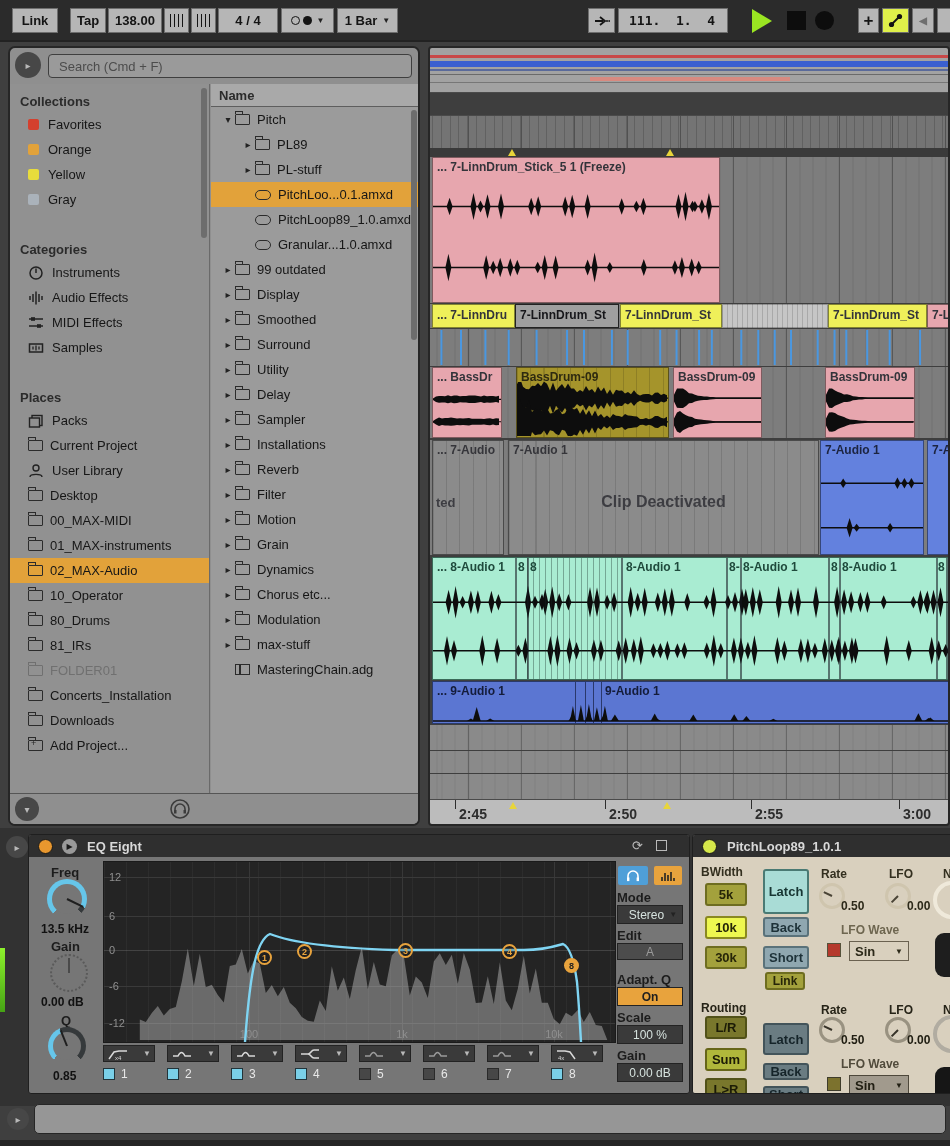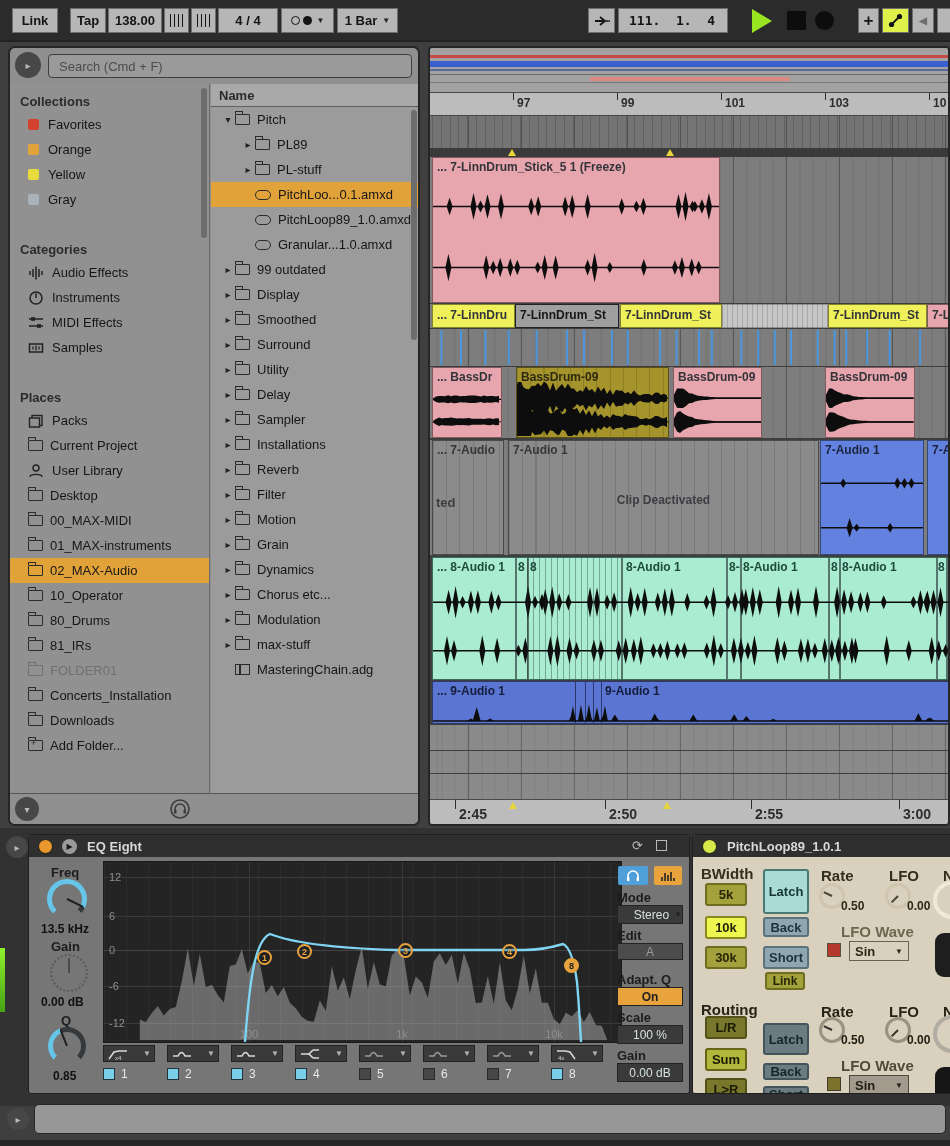--- a/index.html
+++ b/index.html
@@ -107,21 +107,21 @@
   .dknob::after{content:'';position:absolute;left:50%;top:50%;width:2px;height:44%;margin-left:-1px;background:#4a4a4a;
      transform-origin:50% 0;transform:rotate(180deg);}
   .graph{position:absolute;background:#242424;border:1px solid #1a1a1a;
      background-image:
        linear-gradient(rgba(255,255,255,.14),rgba(255,255,255,.14)),
        linear-gradient(#3a3a3a,#3a3a3a),linear-gradient(#3a3a3a,#3a3a3a),linear-gradient(#3a3a3a,#3a3a3a),linear-gradient(#3a3a3a,#3a3a3a),
        linear-gradient(#383838,#383838),linear-gradient(#383838,#383838),linear-gradient(#383838,#383838),
        repeating-linear-gradient(90deg,rgba(255,255,255,.04) 0 1px,transparent 1px 22px);
      background-repeat:no-repeat;
      background-size:100% 1px,100% 1px,100% 1px,100% 1px,100% 1px,1px 100%,1px 100%,1px 100%,100% 100%;
-     background-position:0 88px,0 15px,0 54px,0 124px,0 161px,145px 0,298px 0,450px 0,0 0;padding-left:6px;}
+     background-position:0 88px,0 15px,0 54px,0 124px,0 161px,145px 0,298px 0,450px 0,0 0;}
   .dbtick{position:absolute;left:5px;font-size:11px;color:#8f8f8f;transform:translateY(-50%);}
   .ftick{position:absolute;bottom:2px;font-size:11px;color:#8f8f8f;transform:translateX(-50%);}
   .handle{position:absolute;width:15px;height:15px;border-radius:50%;border:2px solid #e8a33d;color:#e8a33d;
      font-size:9px;font-weight:700;display:flex;align-items:center;justify-content:center;background:rgba(20,20,20,.25);box-sizing:border-box;z-index:4;}
   .handle.fill{background:#e8a33d;color:#1f1f1f;}
   .bandcell{position:absolute;width:60px;height:44px;}
   .banddrop{width:52px;height:17px;background:#3a3a3a;border:1px solid #232323;display:flex;align-items:center;justify-content:space-between;
      padding:0 3px;box-sizing:border-box;}
   .banddrop .caret{color:#b9b9b9;margin-left:2px;}
   .bandtog{display:flex;align-items:center;margin-top:5px;gap:6px;}
@@ -133,21 +133,21 @@
   .iconbtn{position:absolute;border-radius:2px;display:flex;align-items:center;justify-content:center;}
 
   
   .plbody{position:absolute;left:0;top:22px;right:0;bottom:0;background:#d9d0be;}
   .plbtn{position:absolute;border-radius:3px;display:flex;align-items:center;justify-content:center;
      font-size:13px;font-weight:700;box-sizing:border-box;}
   .olv{background:#a3a13c;border:2px solid #6e6d20;color:#262508;}
   .olv.on{background:#eef750;border-color:#8a8820;}
   .cy{background:#a9dcd6;border:2px solid #4a7a74;color:#173633;}
   .bl{background:#8fa7b0;border:2px solid #5a727a;color:#1d3138;}
-  .pllabel{position:absolute;font-size:15px;font-weight:700;color:#332f1f;white-space:nowrap;}
+  .pllabel{position:absolute;font-size:12px;font-weight:700;color:#332f1f;white-space:nowrap;}
   .plvalue{position:absolute;font-size:12px;font-weight:700;color:#2c2919;}
   .pknob{position:absolute;border:3px solid #cfc5ae;border-radius:50%;box-sizing:border-box;}
   .pknob::after{content:'';position:absolute;left:50%;top:50%;width:2px;height:9px;margin-left:-1px;background:#4a4436;
      transform-origin:50% 0;transform:rotate(var(--a,115deg));}
   .plswatch{position:absolute;width:14px;height:14px;border:1px solid #55513a;box-sizing:border-box;}
   .pldrop{position:absolute;background:#d9d0be;border:1.5px solid #6a6150;color:#2c2919;font-size:13px;font-weight:700;
      display:flex;align-items:center;justify-content:space-between;padding:0 5px;box-sizing:border-box;}
   .blackknob{position:absolute;background:#1e1e1e;border-radius:9px;}
   .ringknob{position:absolute;border:4px solid #efe9da;border-radius:50%;box-sizing:border-box;}
   .dimwrap{position:absolute;left:0;right:0;top:140px;bottom:0;filter:brightness(.74);}
@@ -236,39 +236,39 @@
           <span>Yellow</span>
         </div>
       <div class="srow">
           <span class="sw sw-gry"></span>
           <span>Gray</span>
         </div>
       <div class="gap26"></div>
       <div class="shead">Categories</div>
       <div class="srow">
         <svg class="cico" viewBox="0 0 16 16">
+            <circle cx="8" cy="8" r="6" fill="none" stroke="#222" stroke-width="1.5"></circle>
+            <line x1="8" y1="8" x2="8" y2="3.5" stroke="#222" stroke-width="1.5"></line>
+          </svg>
+        <span>Instruments</span>
+        </div>
+      <div class="srow">
+        <svg class="cico" viewBox="0 0 16 16">
             <g stroke="#222" stroke-width="1.5">
               <line x1="2" y1="6" x2="2" y2="10"></line>
               <line x1="5" y1="4" x2="5" y2="12"></line>
               <line x1="8" y1="1.5" x2="8" y2="14.5"></line>
               <line x1="11" y1="4" x2="11" y2="12"></line>
               <line x1="14" y1="6" x2="14" y2="10"></line>
             </g>
           </svg>
         <span>Audio Effects</span>
         </div>
       <div class="srow">
         <svg class="cico" viewBox="0 0 16 16">
-            <circle cx="8" cy="8" r="6" fill="none" stroke="#222" stroke-width="1.5"></circle>
-            <line x1="8" y1="8" x2="8" y2="3.5" stroke="#222" stroke-width="1.5"></line>
-          </svg>
-        <span>Instruments</span>
-        </div>
-      <div class="srow">
-        <svg class="cico" viewBox="0 0 16 16">
             <g stroke="#222" stroke-width="1.5">
               <line x1="1" y1="4" x2="15" y2="4"></line>
               <line x1="1" y1="11" x2="15" y2="11"></line>
             </g>
             <rect x="3" y="2.2" width="4" height="3.6" fill="#222"></rect>
             <rect x="9" y="9.2" width="4" height="3.6" fill="#222"></rect>
           </svg>
         <span>MIDI Effects</span>
         </div>
       <div class="srow">
@@ -337,21 +337,21 @@
       <div class="srow">
           <span class="fold"></span>
           <span>Concerts_Installation</span>
         </div>
       <div class="srow">
           <span class="fold"></span>
           <span>Downloads</span>
         </div>
       <div class="srow">
           <span class="fold plus"></span>
-          <span>Add Folder...</span>
+          <span>Add Project...</span>
         </div>
       <div class="vthumb" style="right:2px;top:4px;height:150px;"></div>
     </div>
 
     <div class="filelist">
       <div class="fhead">Name</div>
       <div class="frow d0">
           <span class="fcaret">▾</span>
           <span class="fold"></span>
           <span>Pitch</span>
@@ -483,32 +483,20 @@
   </div>
 
   <div class="abs arr">
     <div class="overview">
       <div class="abs" style="left:0;top:7px;width:100%;height:3px;background:#c84848;"></div>
       <div class="abs" style="left:0;top:13px;width:100%;height:6px;background:#3a5fd0;"></div>
       <div class="abs" style="left:0;top:21px;width:100%;height:2px;background:#5a6a9a;"></div>
       <div class="abs" style="left:0;top:26px;width:100%;height:1px;background:#6a6a6a;"></div>
       <div class="abs" style="left:160px;top:29px;width:200px;height:4px;background:#d88a80;"></div>
       <div class="abs" style="left:0;top:34px;width:100%;height:1px;background:#777;"></div>
-    </div>
-    <div class="ruler">
-      <div class="rtick" style="left:83px;"></div>
-        <div class="rlabel" style="left:87px;">97</div>
-      <div class="rtick" style="left:187px;"></div>
-        <div class="rlabel" style="left:191px;">99</div>
-      <div class="rtick" style="left:291px;"></div>
-        <div class="rlabel" style="left:295px;">101</div>
-      <div class="rtick" style="left:395px;"></div>
-        <div class="rlabel" style="left:399px;">103</div>
-      <div class="rtick" style="left:499px;"></div>
-        <div class="rlabel" style="left:503px;">10</div>
     </div>
     <div class="scrub"></div>
     <div class="locators">
       <div class="loctri" style="left:78px;"></div>
       <div class="loctri" style="left:236px;"></div>
     </div>
 
     <div class="tracks">
 
       <div class="trow trackgrid" style="top:0;height:146px;">
@@ -655,21 +643,21 @@
         </div>
       </div>
 
       <div class="trow trackgrid" style="top:283px;height:115px;">
         <div class="clip cgrayoff" style="left:2px;width:72px;border-color:#4a4a4a;">
           <div class="clip-label" style="color:#35353a;">... 7-Audio</div>
           <div class="abs" style="left:3px;top:54px;font-size:13px;font-weight:700;color:#3d3d42;">ted</div>
         </div>
         <div class="clip cgrayoff" style="left:78px;width:311px;border-color:#4a4a4a;">
           <div class="clip-label" style="color:#35353a;">7-Audio 1</div>
-          <div class="abs" style="left:0;right:0;top:52px;text-align:center;font-size:12px;font-weight:700;color:#3d3d42;">Clip Deactivated</div>
+          <div class="abs" style="left:0;right:0;top:52px;text-align:center;font-size:16px;font-weight:700;color:#3d3d42;">Clip Deactivated</div>
         </div>
         <div class="clip cblue" style="left:390px;width:104px;">
           <div class="clip-label" style="color:#1c2440;">7-Audio 1</div>
           <div class="abs" style="left:0;top:20px;right:0;bottom:4px;">
               <svg width="102" height="89" style="position: absolute; left: 0px; top: 0px; pointer-events: none;">
                 <line x1="0" y1="22.25" x2="102" y2="22.25" stroke="#0d0d0d" stroke-width="1.5"></line>
                 <polygon points="22.2,17.6 25.2,22.3 22.2,26.9 19.2,22.3" fill="#0d0d0d"></polygon>
                 <polygon points="76.4,16.6 79.4,22.3 76.4,27.9 73.4,22.3" fill="#0d0d0d"></polygon>
                 <polygon points="83.4,17.1 86.4,22.3 83.4,27.4 80.4,22.3" fill="#0d0d0d"></polygon>
                 <polygon points="90.4,17.0 93.4,22.3 90.4,27.5 87.4,22.3" fill="#0d0d0d"></polygon>
@@ -1035,21 +1023,21 @@
             <g stroke="#222" stroke-width="1.6">
               <line x1="2" y1="11" x2="2" y2="7"></line>
               <line x1="5" y1="11" x2="5" y2="3"></line>
               <line x1="8" y1="11" x2="8" y2="5"></line>
               <line x1="11" y1="11" x2="11" y2="2"></line>
               <line x1="14" y1="11" x2="14" y2="8"></line>
             </g>
           </svg>
       </div>
       <div class="dlabel" style="left:588px;top:55px;">Mode</div>
-      <div class="rbox" style="left:588px;top:70px;width:66px;height:19px;padding-left:6px;justify-content:flex-end;">
+      <div class="rbox" style="left:588px;top:70px;width:66px;height:19px;padding-left:6px;justify-content:center;">
         <span>Stereo</span>
           <span class="caret">▼</span>
         </div>
       <div class="dlabel" style="left:588px;top:93px;">Edit</div>
       <div class="rbox" style="left:588px;top:108px;width:66px;height:17px;background:#4c4c4c;color:#9a9a9a;justify-content:center;">
         <span>A</span>
         </div>
       <div class="dlabel" style="left:588px;top:137px;">Adapt. Q</div>
       <div class="rbox" style="left:588px;top:152px;width:66px;height:19px;background:#e8a33d;color:#1f1f1f;font-weight:700;justify-content:center;">
         <span>On</span>

